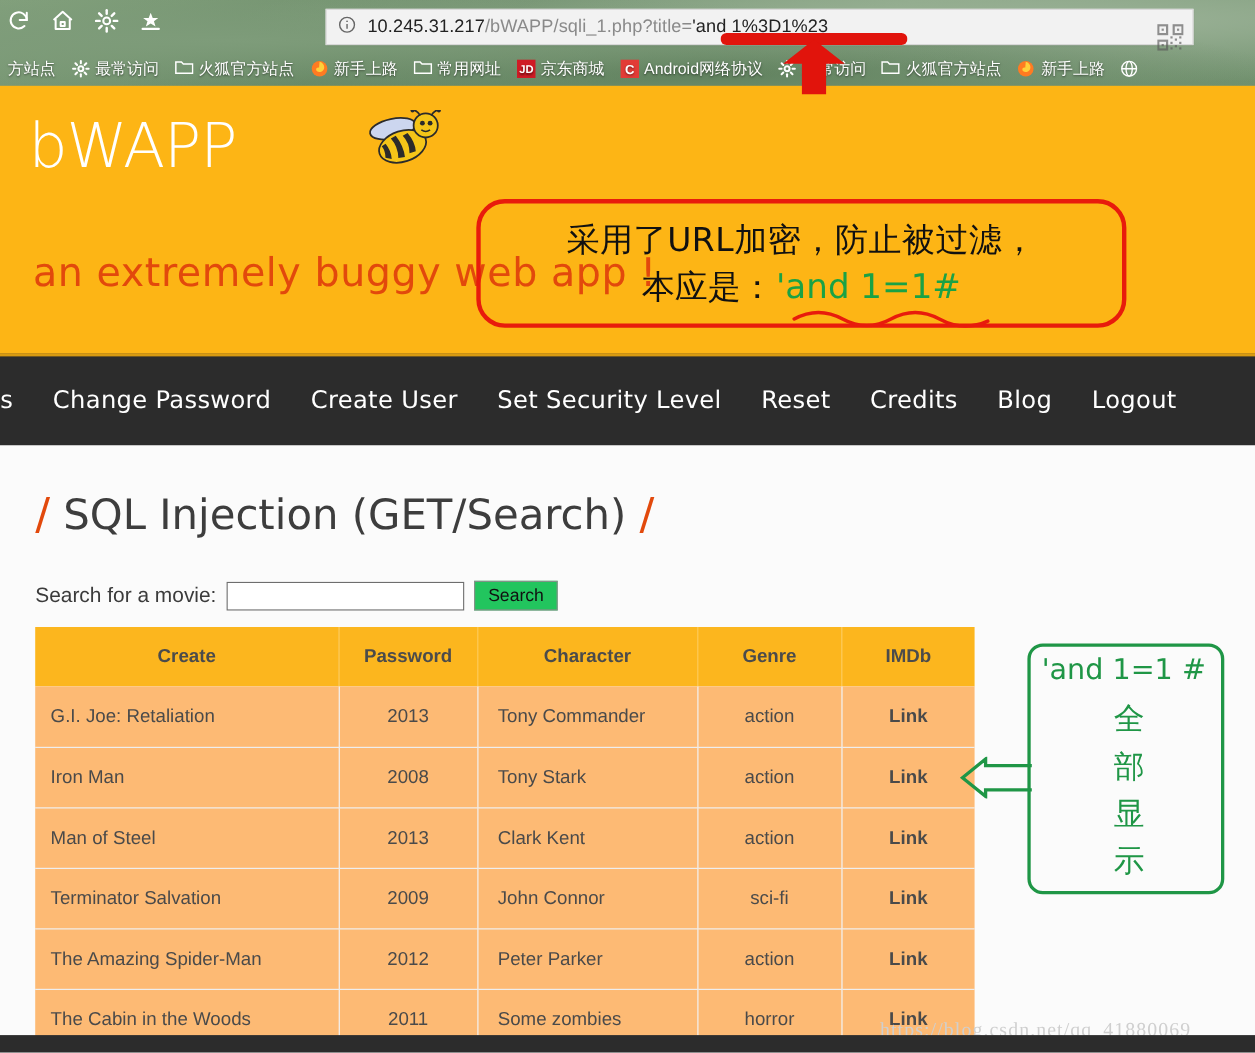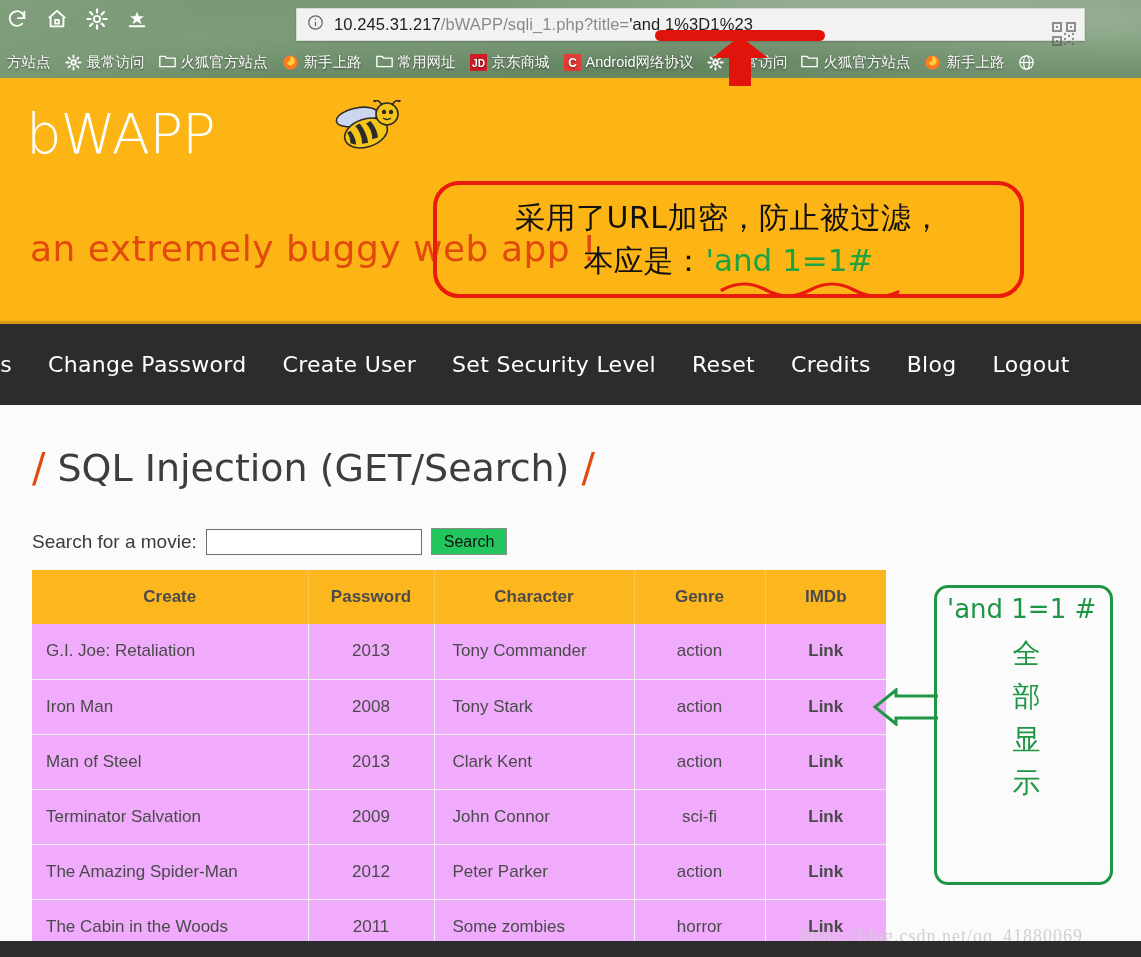--- a/index.html
+++ b/index.html
@@ -166,32 +166,32 @@
     background: #fcb61e; color: #4b4b4b;
     font-size: 17px; font-weight: bold;
     height: 54px; text-align: center;
     border-right: 1px solid #fdc64a;
   }
   table.movies th:last-child { border-right: none; }
   table.movies td {
     height: 55px; font-size: 17px; color: #4a4a4a;
     border-bottom: 1px solid #eeeeee;
     border-right: 1px solid #f1f1f1;
-    background: #f0abfc;
+    background: #fdba74;
   }
   table.movies td:last-child { border-right: none; }
   .c-title { text-align: left; padding-left: 14px; }
   .c-center { text-align: center; }
   .c-char { text-align: left; padding-left: 18px; }
   .imdb-link { font-weight: bold; color: #3c3c3c; cursor: pointer; }
 
   
   .callout-green {
     position: absolute; left: 934px; top: 585px;
-    width: 179px; height: 300px;
+    width: 179px; height: 228px;
     border: 3px solid #1f9646; border-radius: 14px;
     background: transparent;
   }
   .cg-head {
     position: absolute; top: 6px; left: 10px;
     font-family: "DejaVu Sans", sans-serif;
     font-size: 26px; color: #1f9646; white-space: nowrap;
   }
   .cg-vert {
     position: absolute; top: 52px; left: 0; width: 179px;

